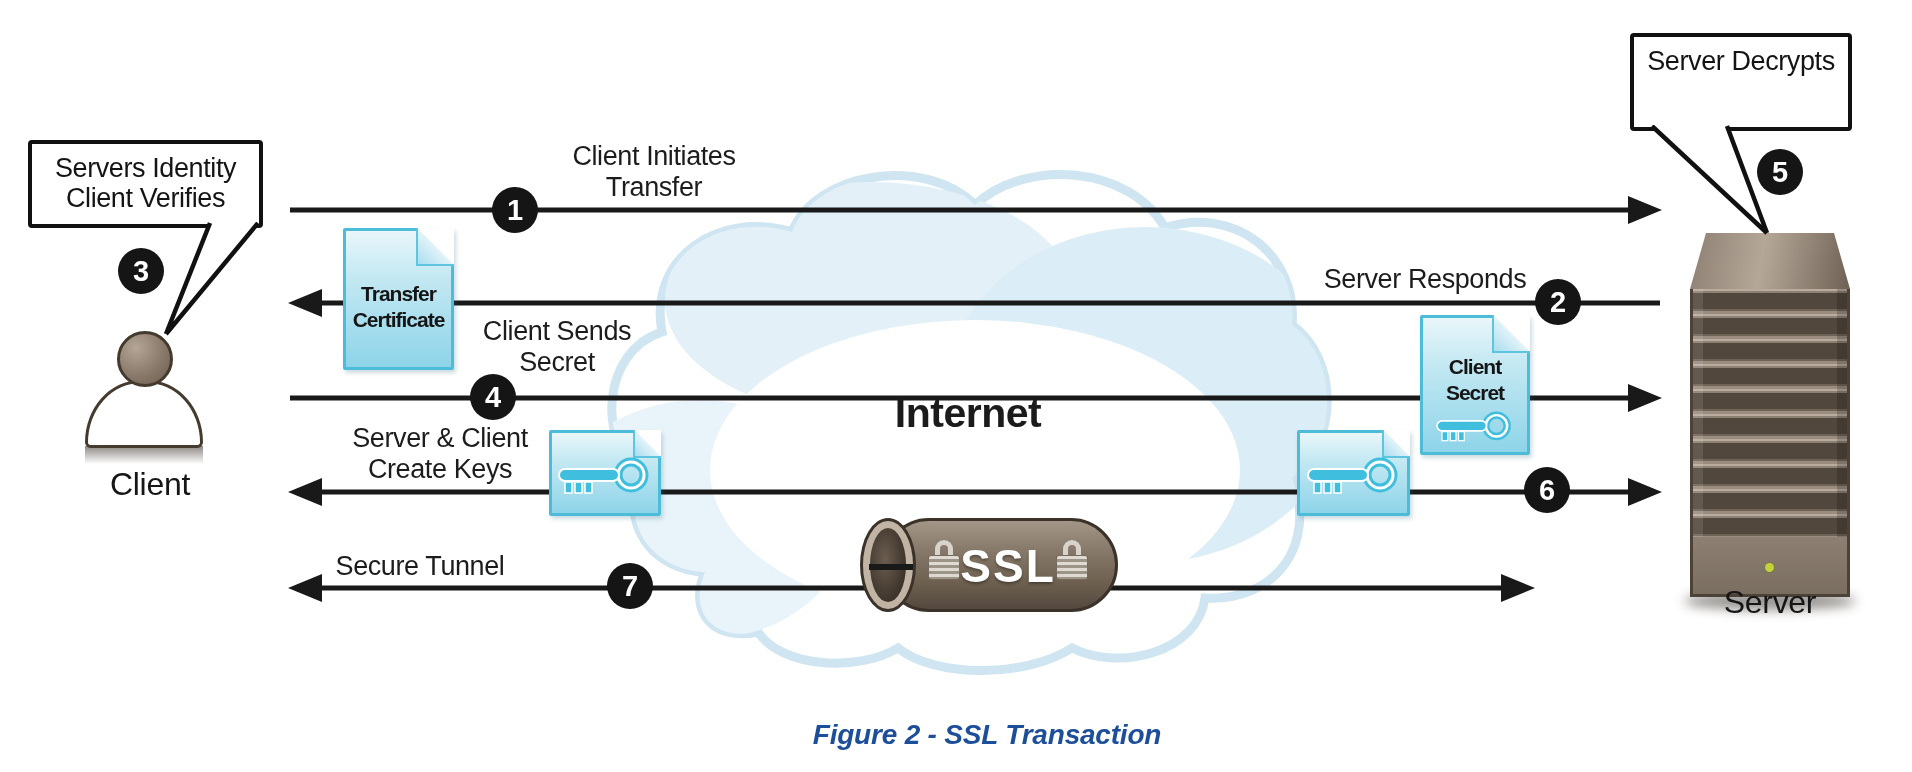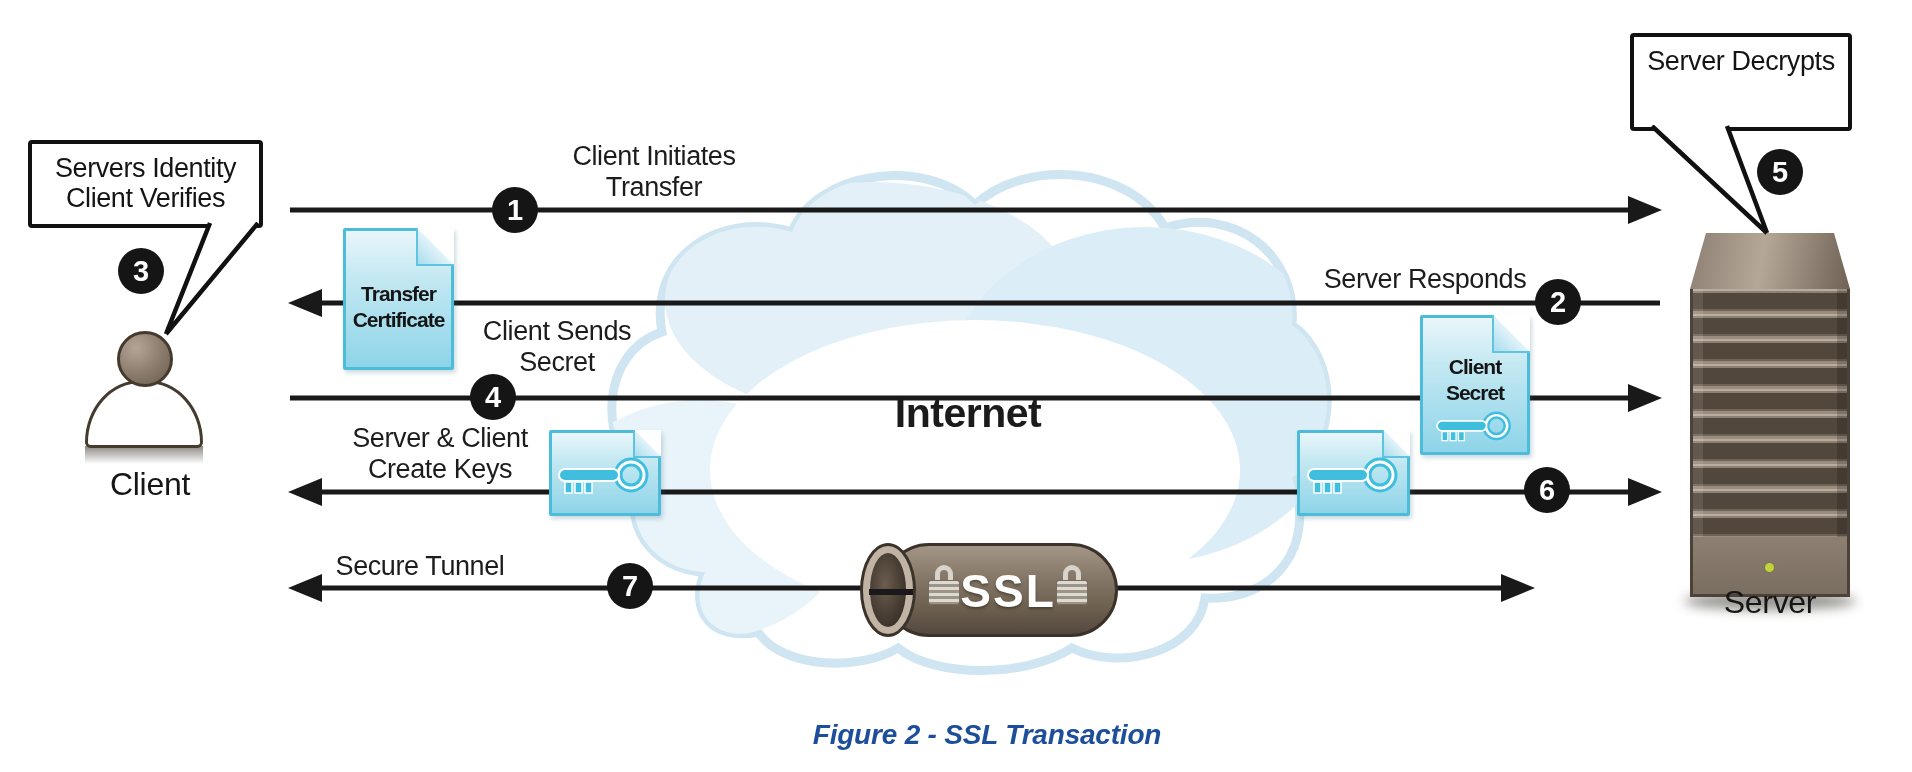--- a/index.html
+++ b/index.html
@@ -225,21 +225,21 @@
   <div>
     <div class="ground-shadow" style="left:1684px;top:592px;width:172px;height:18px;"></div>
     <div class="server-cap" style="left:1690px;top:233px;"></div>
     <div class="server-slots" style="left:1690px;top:289px;"></div>
     <div class="server-base" style="left:1690px;top:537px;">
       <div class="led" style="left:72px;top:26px;"></div>
     </div>
     <div class="figure-label" style="left:1770px;top:584px;text-align:right;">Server</div>
   </div>
 
-  <div class="tunnel" style="left:860px;top:543px;width:260px;height:94px;">
+  <div class="tunnel" style="left:860px;top:518px;width:260px;height:94px;">
     <div class="tunnel-body"></div>
     <div class="lock" style="left:68px;top:22px;">
       <div class="shackle"></div>
         <div class="lock-body"></div>
     </div>
     <div class="ssl-text" style="left:88px;">SSL</div>
     <div class="lock" style="left:196px;top:22px;">
       <div class="shackle"></div>
         <div class="lock-body"></div>
     </div>

